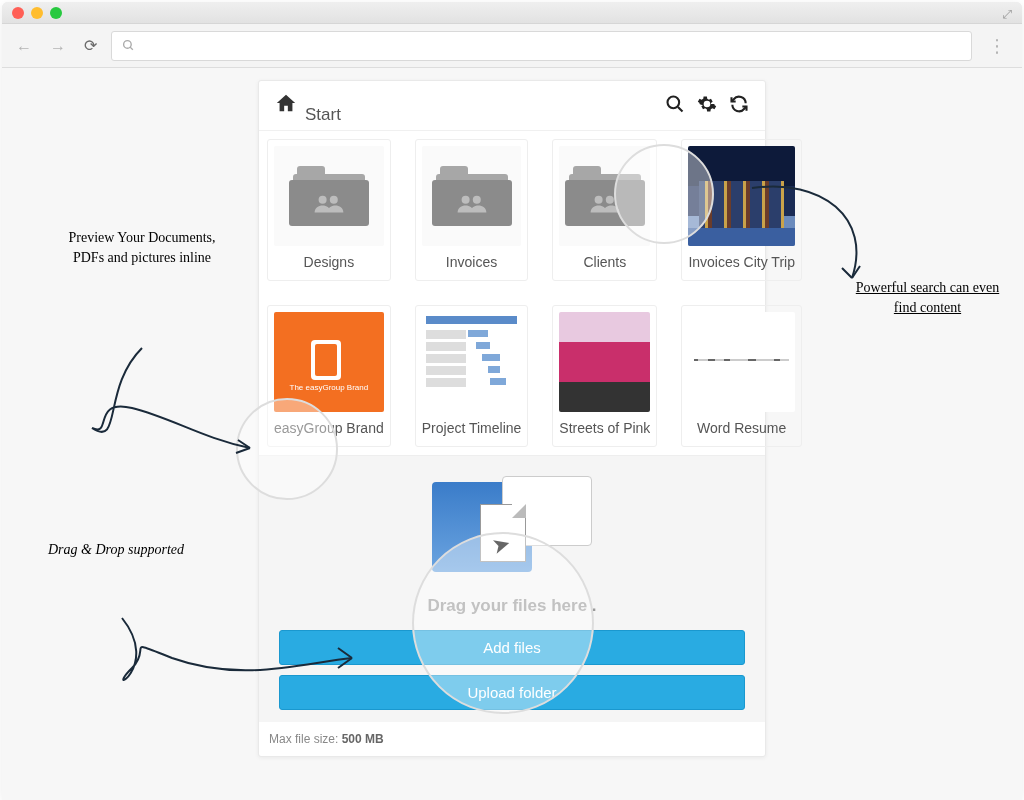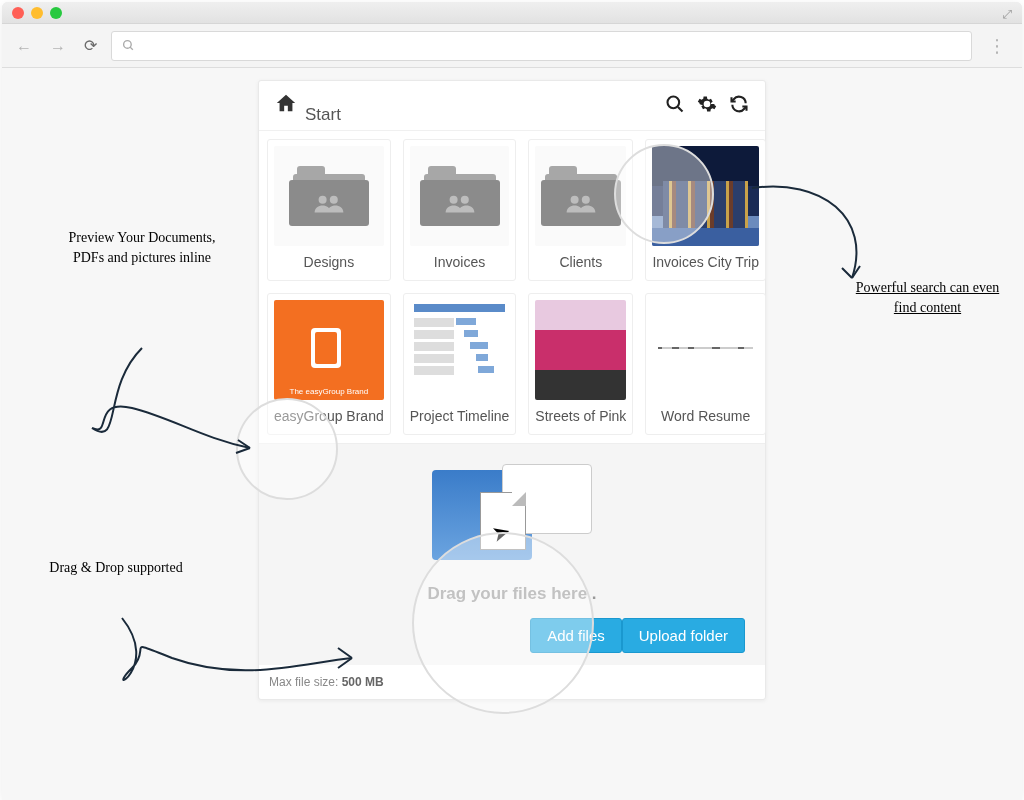--- a/index.html
+++ b/index.html
@@ -20,41 +20,41 @@
 .stage { background: #f7f7f7; height: 732px; position: relative; }
 
 
 .app { position: absolute; left: 256px; top: 12px; width: 508px; background: #fff; border: 1px solid #e9e9e9; border-radius: 3px; box-shadow: 0 1px 4px rgba(0,0,0,0.06); }
 .app-header { height: 50px; display: flex; align-items: center; padding: 0 16px; border-bottom: 1px solid #f0f0f0; }
 .app-header .home { font-size: 22px; color: #333; margin-right: 8px; }
 .app-header .crumb { color: #555; font-size: 17px; margin-top: 18px; }
 .app-actions { margin-left: auto; display: flex; gap: 12px; }
 .app-actions svg, .app-actions .ico { width: 20px; height: 20px; color: #333; }
 
-.grid { display: grid; grid-template-columns: repeat(4, 1fr); gap: 12px; padding: 8px; background: #fff; }
+.grid { display: grid; grid-template-columns: repeat(4, 1fr); gap: 24px; padding: 8px; background: #fff; }
 .tile { border: 1px solid #eee; border-radius: 3px; display: flex; flex-direction: column; align-items: center; padding: 6px 6px 10px; }
 .thumb { width: 100%; height: 100px; border-radius: 2px; display:flex; align-items:center; justify-content:center; position:relative; overflow:hidden; background:#fafafa; }
 .tile-label { margin-top: 8px; color: #555; font-size: 14px; text-align:center; width:100%; white-space:nowrap; overflow:hidden; text-overflow:ellipsis; }
 
 
 .folder { width: 80px; height: 60px; position: relative; }
 .folder-back { position:absolute; left:4px; top:8px; width:72px; height:52px; background:#a7a7a7; border-radius:3px; }
 .folder-tab { position:absolute; left:8px; top:0; width:28px; height:14px; background:#a7a7a7; border-radius:3px 3px 0 0; }
 .folder-front { position:absolute; left:0; top:14px; width:80px; height:46px; background:#8b8b8b; border-radius:3px; display:flex; align-items:center; justify-content:center; }
 .folder-front svg { fill:#bdbdbd; }
 
 
 .amsterdam { background: linear-gradient(#0d1a3a 0%, #0d1a3a 40%, #1a2b55 40%, #1a2b55 70%, #6b8bbd 70%); position:relative; }
 .amsterdam::before { content:""; position:absolute; left:10%; top:35%; width:80%; height:55%; background: repeating-linear-gradient(90deg,#2b3e6b 0 6px,#c9a24a 6px 9px,#6b3c2a 9px 13px,#2b3e6b 13px 19px); }
 .amsterdam::after { content:""; position:absolute; left:0; bottom:0; width:100%; height:18%; background:#3a5fa0; }
 
 .easygroup-bg { background:#f36f21; position:relative; }
 .easygroup-bg .card { position:absolute; left:34%; top:28%; width:30px; height:40px; background:#fff; border-radius:4px; }
 .easygroup-bg .card::after { content:""; position:absolute; left:4px; top:4px; right:4px; bottom:4px; background:#f36f21; border-radius:2px; }
-.easygroup-bg .txt { position:absolute; bottom:4px; left:0; right:0; text-align:center; color:#fff; font-size:8px; }
+.easygroup-bg .txt { position:absolute; bottom:20px; left:0; right:0; text-align:center; color:#fff; font-size:8px; }
 
 .project-bg { background:#fff; position:relative; }
 .project-bg .hdr { position:absolute; top:4px; left:4px; right:4px; height:8px; background:#5a8bc9; }
 .project-bg .lines { position:absolute; top:18px; left:4px; right:4px; bottom:4px; }
 .project-bg .row { display:flex; height:9px; margin-bottom:3px; gap:2px; }
 .project-bg .lbl { width:40px; background:#ddd; }
 .project-bg .bar { background:#7fa8d9; height:7px; }
 
 .streets-bg { background: linear-gradient(#e8c9e0 0%, #e8c9e0 30%, #c92f6b 30%, #c92f6b 70%, #333 70%); }
 
@@ -65,30 +65,30 @@
 
 .dropzone { background:#f5f5f5; padding: 20px 20px 12px; text-align:center; border-top:1px solid #eee; }
 .drop-illustration { width: 160px; height: 110px; margin: 0 auto 10px; position:relative; }
 .drop-blue { position:absolute; left:0; top:6px; width:100px; height:90px; background:linear-gradient(#3a7cc9,#6ba4e0); border-radius:4px; }
 .drop-white { position:absolute; right:0; top:0; width:90px; height:70px; background:#fff; border:1px solid #ccc; border-radius:4px; }
 .drop-page { position:absolute; left:48px; top:28px; width:46px; height:58px; background:#fff; border:1px solid #999; }
 .drop-page::before { content:""; position:absolute; right:-1px; top:-1px; width:14px; height:14px; background:linear-gradient(135deg,#fff 48%, #bbb 52%); }
 .drop-cursor { position:absolute; left:60px; top:56px; font-size:22px; color:#000; transform: rotate(-15deg); }
 .drop-title { color:#999; font-weight:bold; font-size:17px; margin-bottom:14px; }
 .drop-sub { color:#999; font-size:14px; margin-bottom:14px; }
-.btn-row { display:flex; justify-content:flex-end; }
+.btn-row { display:flex; gap:10px; justify-content:center;flex-direction:column; }
 .btn { background:#29abe2; color:#fff; border:1px solid #1a98cf; padding:8px 16px; font-size:15px; border-radius:3px; cursor:pointer; }
 .maxsize { text-align:left; color:#888; font-size:12px; padding:10px; }
 .maxsize b { color:#666; }
 
 
 .ann { position:absolute; font-family: 'Comic Sans MS', cursive; color:#000000; font-size:14px; text-align:center; line-height:1.4; }
 .ann1 { left:50px; top:160px; width:180px; }
 .ann2 { right:12px; top:210px; width:165px;text-decoration:underline; }
-.ann3 { left:34px; top:490px; width:160px; }
+.ann3 { left:34px; top:472px; width:160px;font-style:italic; }
 
 .circle { position:absolute; border:2px solid #ddd; border-radius:50%; background:rgba(255,255,255,0.4); pointer-events:none; }
 .c1 { left:612px; top:76px; width:100px; height:100px; }
 .c2 { left:234px; top:330px; width:102px; height:102px; }
 .c3 { left:410px; top:464px; width:182px; height:182px; }
 
 svg.arrow { position:absolute; fill:none; stroke:#1a2a3a; stroke-width:2; }
 </style>
 </head>
 <body>

